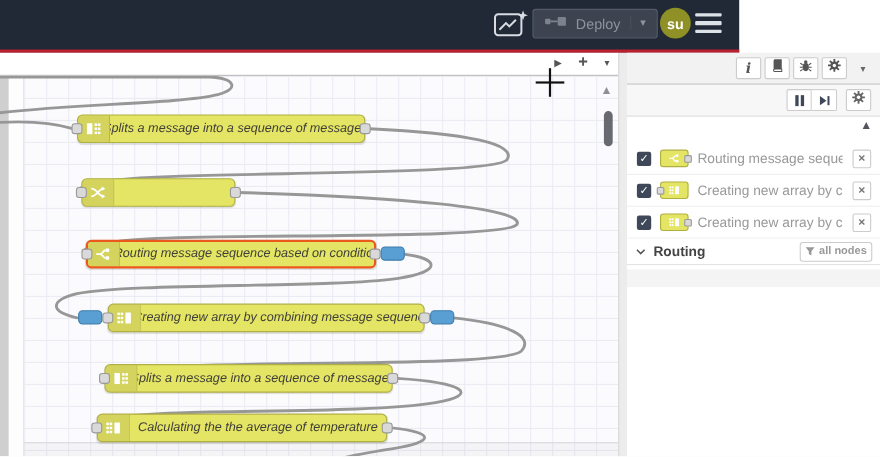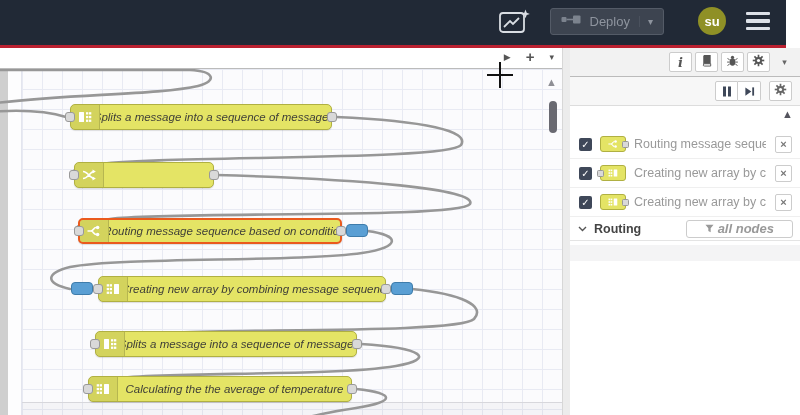--- a/index.html
+++ b/index.html
@@ -1,29 +1,29 @@
 <!DOCTYPE html>
 <html style="--header-bg: #212936; --header-red: #bb2030; --avatar-bg: #8f9026; --node-fill: #e4e465; --node-border: #b0b042; --node-selected-border: #ea5a1d; --port-fill: #d9d9d9; --breakpoint-blue: #5a9fd4; --wire: #979797; --canvas-grid: #e8eaf3;"><head>
 <meta charset="utf-8">
 <style>
   * { margin:0; padding:0; box-sizing:border-box; }
   html,body { width:800px; height:415px; overflow:hidden; }
   body { font-family:"Liberation Sans", sans-serif; background:#fff; }
   .app { position:relative; width:800px; height:415px; overflow:hidden; background:#fff; }
 
   
-  .header { position:absolute; left:0; top:0; width:786px; height:48px;
+  .header { position:absolute; left:0; top:0; width:672px; height:48px;
     background:var(--header-bg); border-bottom:3px solid var(--header-red);
-    display:flex; align-items:center; justify-content:flex-end; gap:18px; padding:0 14px 3px 0; }
+    display:flex; align-items:center; justify-content:flex-end; gap:2px; padding:0 14px 3px 0; }
   .hdr-iconbtn { width:34px; height:28px; display:flex; align-items:center; justify-content:center; cursor:pointer; }
   .deploy-btn { height:27px; background:#3d4450; border:1px solid #545b67; border-radius:3px;
     display:flex; align-items:center; gap:9px; padding:0 10px; color:#8e949e; font-size:13px; }
   .deploy-caret { font-size:10px; color:#8e949e; padding-left:8px; border-left:1px solid #4a515d; }
   .avatar { width:28px; height:28px; border-radius:50%; background:var(--avatar-bg); color:#fff;
-    font-size:13px; font-weight:bold; display:flex; align-items:center; justify-content:center;margin-left:16px; }
+    font-size:13px; font-weight:bold; display:flex; align-items:center; justify-content:center; }
   .hamburger { display:flex; flex-direction:column; gap:4px; padding:4px 2px; cursor:pointer; }
   .hamburger span { display:block; width:24px; height:3.2px; background:#dde1e8; border-radius:1px; }
 
   
   .canvas { position:absolute; left:0; top:48px; width:562px; height:367px; overflow:hidden; background:#fff; }
   .flow-tabbar { position:absolute; left:0; top:0; width:100%; height:21px; background:#fff; border-bottom:1px solid #bbb; }
   .flow-tab-controls { position:absolute; right:8px; top:2px; display:flex; align-items:center; gap:15px; color:#555; }
   .ctl-play { font-size:9px; }  .ctl-plus { font-size:15px; font-weight:bold; line-height:14px; } .ctl-caret { font-size:9px; }
   .grid { position:absolute; left:0; top:21px; right:0; bottom:0; background-color:#fbfbfd;
     background-image:linear-gradient(var(--canvas-grid) 1px, transparent 1px),
@@ -92,21 +92,21 @@
   .mini-node { position:relative; width:26px; height:16px; flex:none; background:var(--node-fill);
     border:1px solid var(--node-border); border-radius:3px; display:flex; align-items:center; justify-content:center; }
   .mini-port { position:absolute; width:7px; height:7px; top:50%; margin-top:-3.5px; background:var(--port-fill);
     border:1px solid #999; border-radius:1.5px; }
   .mini-port.in { left:-4px; } .mini-port.out { right:-4px; }
   .bp-label { flex:1; font-size:12.5px; color:#999; white-space:nowrap; overflow:hidden; }
   .bp-x { position:absolute; right:8px; width:17px; height:17px; background:#fff; border:1px solid #ccc; border-radius:2px;
     color:#777; font-size:11px; font-weight:bold; line-height:15px; text-align:center; cursor:pointer; }
 
   .allnodes-btn { position:absolute; right:7px; height:18px; background:#fff; border:1px solid #ccc; border-radius:3px;
-    display:flex; align-items:center; gap:4px; padding:0 18px; font-size:13px; color:#999; cursor:pointer;font-style:italic; }
+    display:flex; align-items:center; gap:4px; padding:0 4px; font-size:10px; color:#999; cursor:pointer; }
   .msg-band { position:absolute; left:0; top:197px; width:100%; height:16px; background:#f4f4f5; }
 </style>
 </head>
 <body>
 
 <div class="app">
 
   <div class="header">
     <div class="hdr-iconbtn">
       <svg width="31" height="25" viewBox="0 0 31 25">

